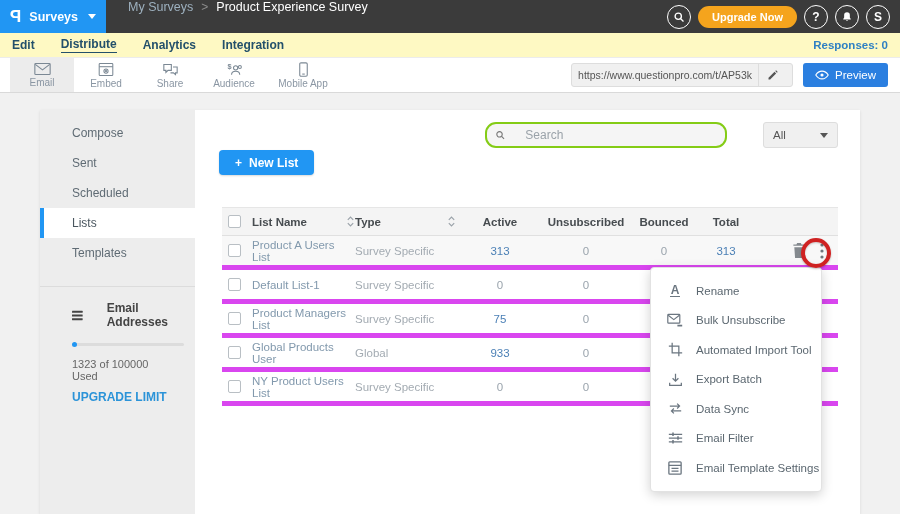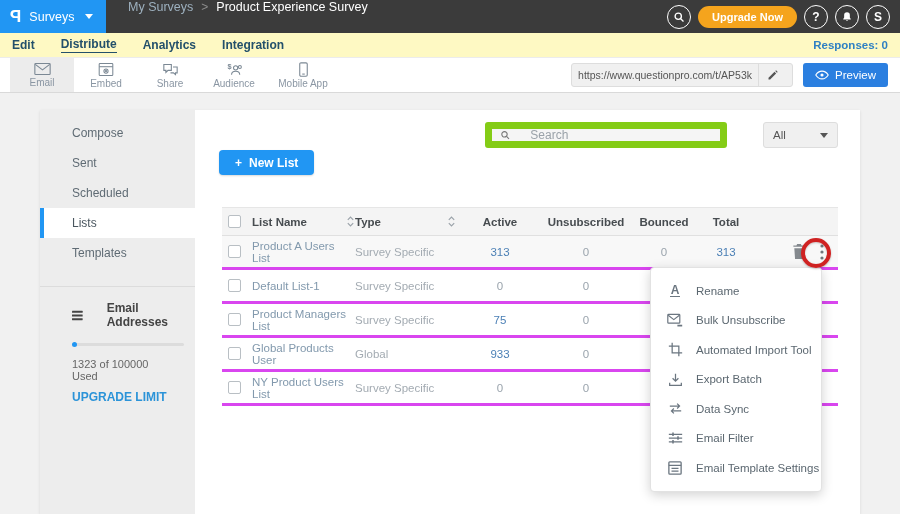--- a/index.html
+++ b/index.html
@@ -4,21 +4,21 @@
 <style>
   * { margin:0; padding:0; box-sizing:border-box; }
   html,body { width:900px; height:514px; overflow:hidden;
     font-family:"Liberation Sans", sans-serif; background:#f1f1f1; }
 
   
   .topbar { position:absolute; left:0; top:0; width:900px; height:33px; background:#3b3b3b; }
   .logo-box { position:absolute; left:0; top:0; width:106px; height:33px; background:#2196f3;
     display:flex; align-items:center; gap:8px; padding:0 10px; cursor:pointer; }
   .logo-glyph { color:#fff; font-weight:bold; font-size:17px; transform:scaleX(-1); display:inline-block; }
-  .logo-menu { color:#fff; font-size:12.5px; font-weight:400; }
+  .logo-menu { color:#fff; font-size:12.5px; font-weight:700; }
   .caret-w { width:0; height:0; border-left:4px solid transparent; border-right:4px solid transparent;
     border-top:5px solid #fff; margin-left:2px; }
   .crumbs { position:absolute; left:128px; top:0; height:33px; display:flex; align-items:center; gap:8px; }
   .crumb-parent { color:#9db0be; font-size:12.5px; cursor:pointer; }
   .crumb-sep { color:#8c8c8c; font-size:12px; }
   .crumb-current { color:#ffffff; font-size:12.5px; }
   .top-right { position:absolute; right:10px; top:0; height:33px; display:flex; align-items:center; gap:7px; }
   .circ { width:24px; height:24px; border:1.5px solid #fff; border-radius:50%;
     display:flex; align-items:center; justify-content:center; color:#fff; font-size:12px;
     font-weight:bold; cursor:pointer; }
@@ -61,36 +61,36 @@
   .email-block { padding:14px 20px 0 32px; }
   .email-title { display:flex; align-items:center; gap:24px; font-size:12px; font-weight:bold; color:#444; }
   .ebar { margin-top:14px; position:relative; height:3px; background:#dcdcdc; width:112px; border-radius:2px; }
   .ebar-fill { position:absolute; left:0; top:-1px; width:5px; height:5px; background:#2196f3; border-radius:50%; }
   .usage { margin-top:12px; font-size:11px; color:#666; }
   .upgrade-link { margin-top:8px; font-size:12px; font-weight:bold; color:#2b93d8; cursor:pointer; }
 
   
   .content { position:absolute; left:155px; top:0; width:665px; height:404px; }
   .search-box { position:absolute; left:290px; top:12px; width:242px; height:26px; background:#f5f5f5;
-    border:7px solid #84cc16; border-radius:3px; display:flex; align-items:center; padding:0 8px; gap:20px; }
+    border:2px solid #84cc16; border-radius:11px; display:flex; align-items:center; padding:0 8px; gap:20px; }
   .search-box input { border:0; background:transparent; outline:none; font-size:12px; color:#444;
     width:100%; font-family:"Liberation Sans",sans-serif; }
   .search-box input::placeholder { color:#9aa2a9; }
   .all-select { position:absolute; left:568px; top:12px; width:75px; height:26px; background:#f0f0f0;
     border:1px solid #ddd; border-radius:3px; display:flex; align-items:center; justify-content:space-between;
     padding:0 9px; font-size:11.5px; color:#555; cursor:pointer; }
   .caret-d { width:0; height:0; border-left:4px solid transparent; border-right:4px solid transparent;
     border-top:5px solid #555; }
   .new-list-btn { position:absolute; left:24px; top:40px; height:25px; background:#2196f3; color:#fff;
     border-radius:4px; display:flex; align-items:center; gap:7px; padding:0 16px; font-size:12px;
     font-weight:bold; cursor:pointer; box-shadow:0 1px 2px rgba(0,0,0,.15); }
 
   
   .table { position:absolute; left:27px; top:97px; width:616px; }
-  .trow { display:flex; align-items:center; height:34px; border-bottom:3px solid #d946ef; background:#fff; }
+  .trow { display:flex; align-items:center; height:34px; border-bottom:5px solid #d946ef; background:#fff; }
   .trow.head { height:29px; background:#f4f4f4; border-top:1px solid #e6e6e6; border-bottom:1px solid #e0e0e0; }
   .trow.hl { background:#f8f8f8; }
   .c-cb { width:30px; display:flex; justify-content:flex-start; padding-left:6px; }
   .c-name { width:103px; display:flex; align-items:center; justify-content:space-between; }
   .c-type { width:105px; display:flex; align-items:center; justify-content:space-between; padding-right:4px; }
   .c-active { width:80px; text-align:center; }
   .c-unsub { width:92px; text-align:center; }
   .c-bounced { width:64px; text-align:center; }
   .c-total { width:60px; text-align:center; }
   .c-actions { width:82px; display:flex; align-items:center; justify-content:flex-end; gap:14px; padding-right:14px; }

